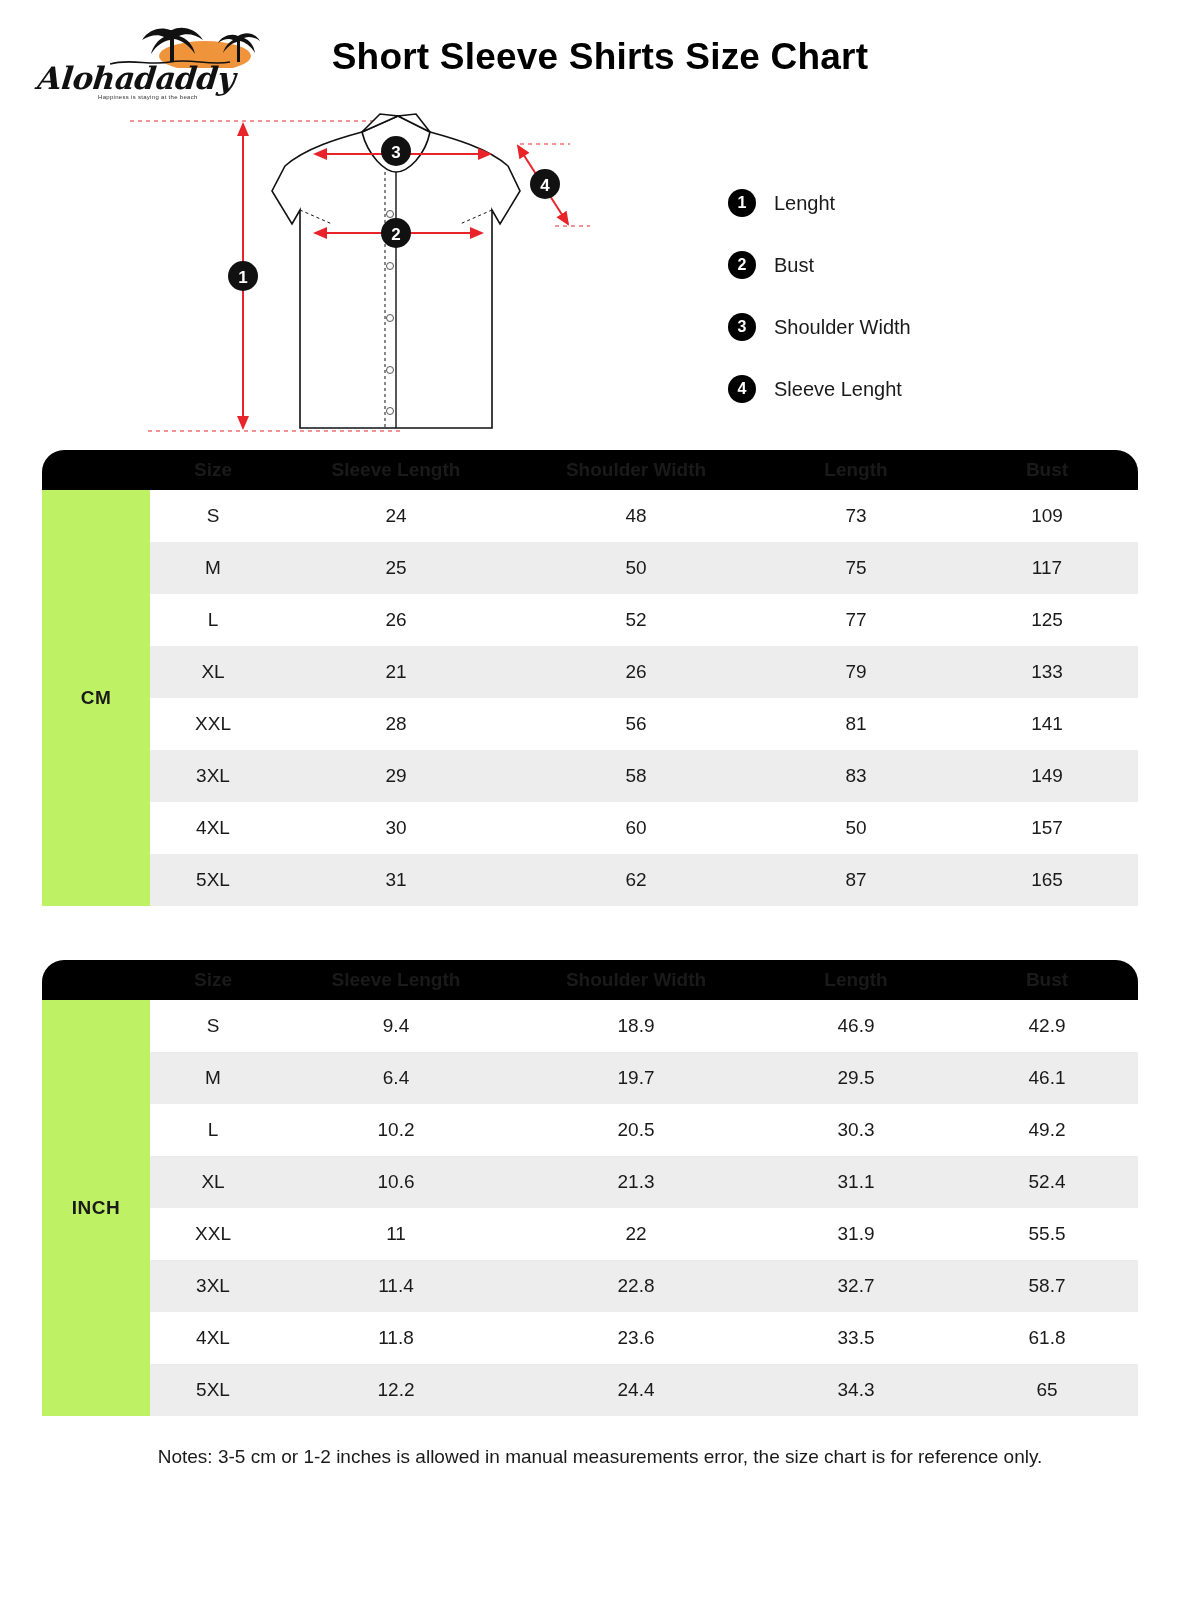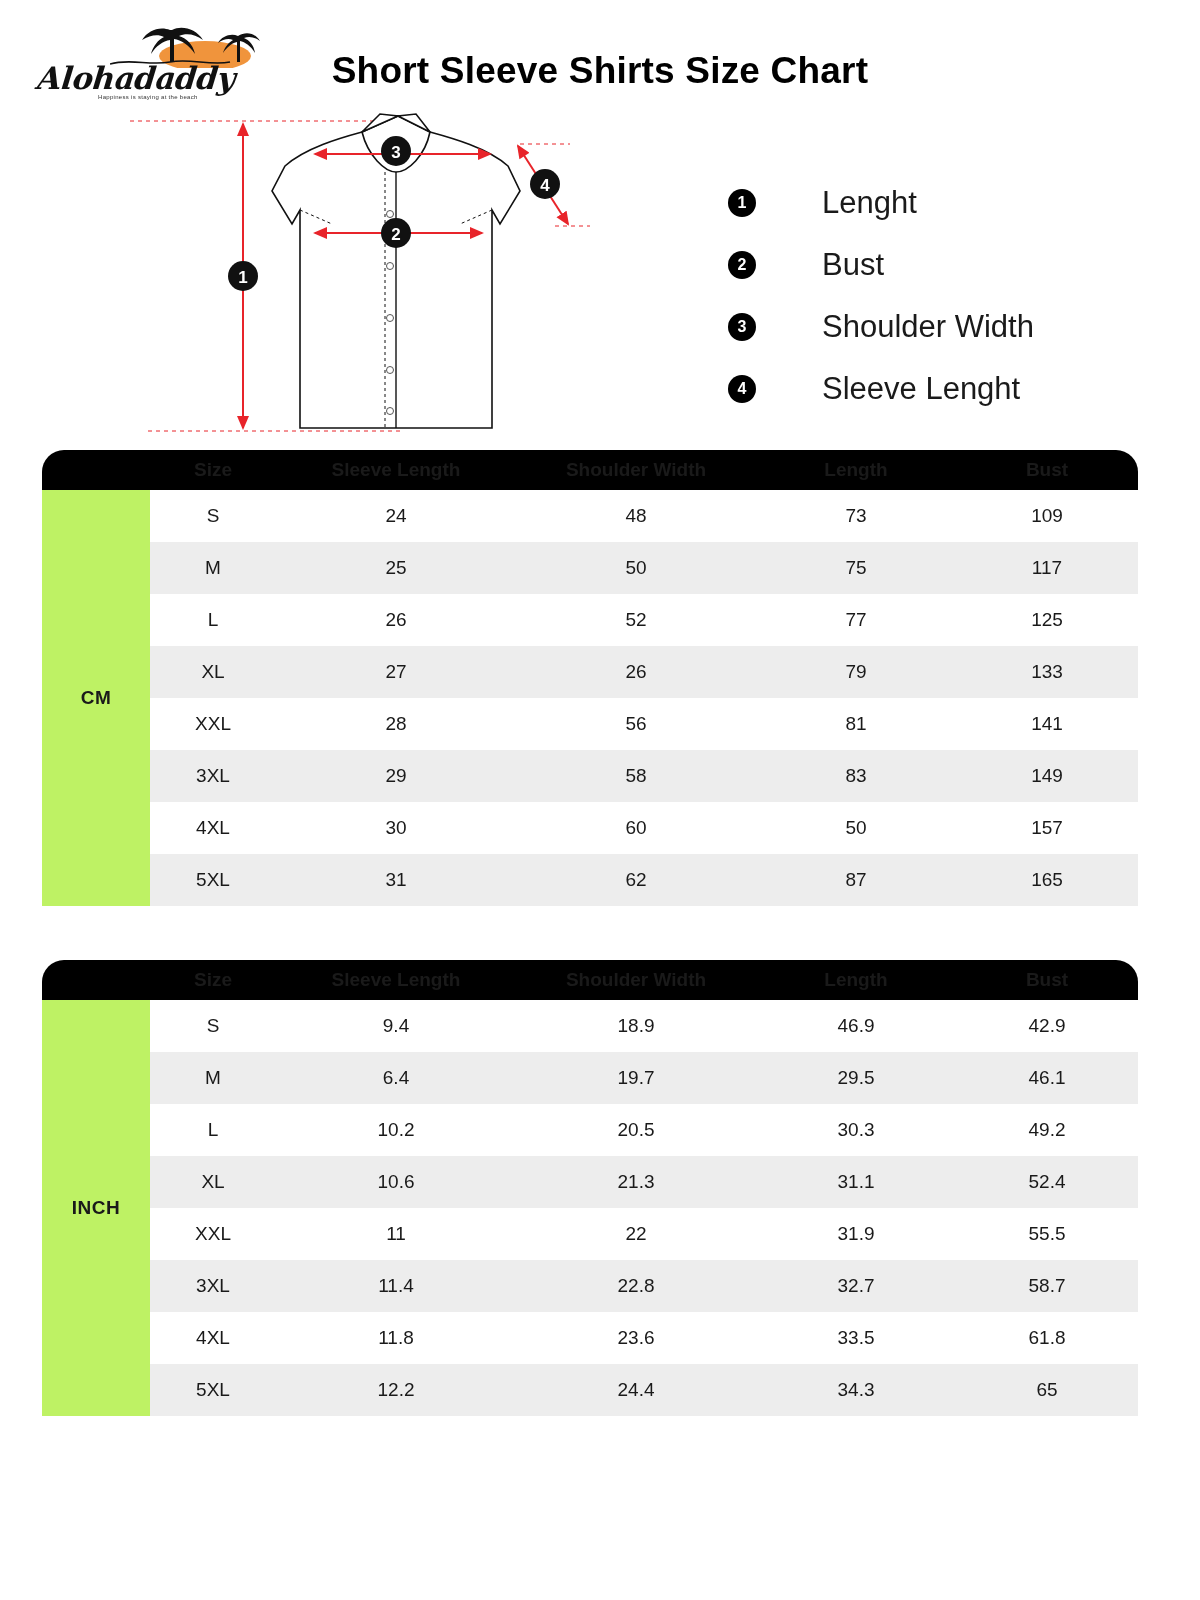--- a/index.html
+++ b/index.html
@@ -46,21 +46,21 @@
     color: #333;
     letter-spacing: 0.3px;
   }
   .palm {
     position: absolute;
     left: 72px; top: 8px;
     width: 150px; height: 46px;
   }
   .title {
     position: absolute;
-    left: 0; right: 0; top: 50px;
+    left: 0; right: 0; top: 36px;
     text-align: center;
     font-size: 37px;
     font-weight: bold;
     letter-spacing: 0.2px;
   }
 
   
   .diagram {
     position: relative;
     height: 340px;
@@ -83,23 +83,22 @@
     color: #fff;
     font-size: 16px;
     font-weight: bold;
     display: flex;
     align-items: center;
     justify-content: center;
     margin-right: 18px;
     flex: none;
   }
   .legend-label {
-    font-size: 31px;
+    font-size: 20px;
     color: #1a1a1a;
-    margin-left: 48px;
   }
 
   
   .table-block {
     position: relative;
     margin: 0 42px;
   }
   table.size-table {
     border-collapse: collapse;
     width: 1096px;
@@ -282,21 +281,21 @@
         </tr>
         <tr>
           <td>L</td>
           <td>26</td>
           <td>52</td>
           <td>77</td>
           <td>125</td>
         </tr>
         <tr class="alt">
           <td>XL</td>
-          <td>27</td>
+          <td>21</td>
           <td>26</td>
           <td>79</td>
           <td>133</td>
         </tr>
         <tr>
           <td>XXL</td>
           <td>28</td>
           <td>56</td>
           <td>81</td>
           <td>141</td>
@@ -395,14 +394,15 @@
           <td>5XL</td>
           <td>12.2</td>
           <td>24.4</td>
           <td>34.3</td>
           <td>65</td>
         </tr>
       </tbody>
     </table>
   </div>
 
+  <div class="notes">Notes: 3-5 cm or 1-2 inches is allowed in manual measurements error, the size chart is for reference only.</div>
 
 </div>
 
 </body></html>

